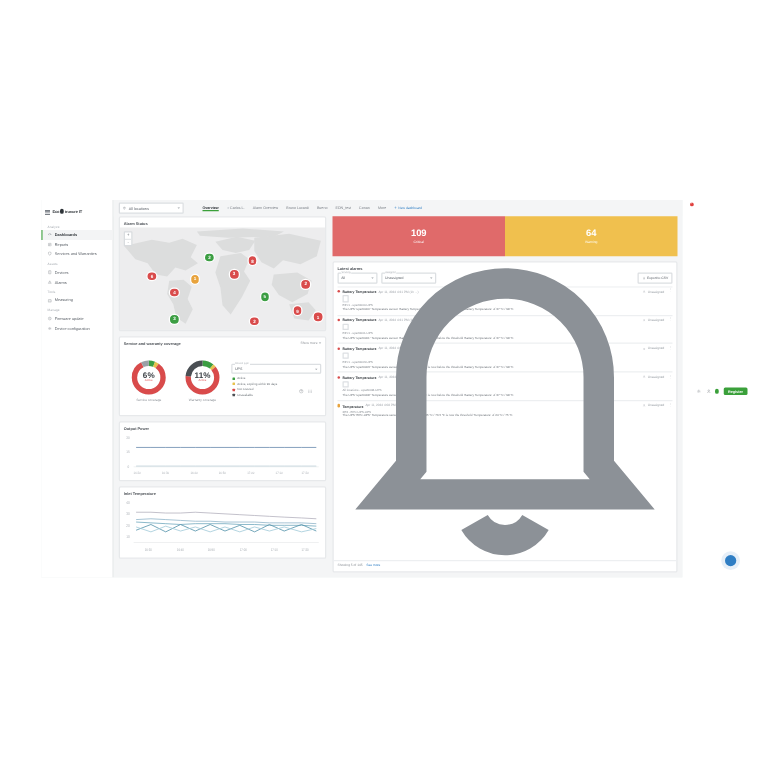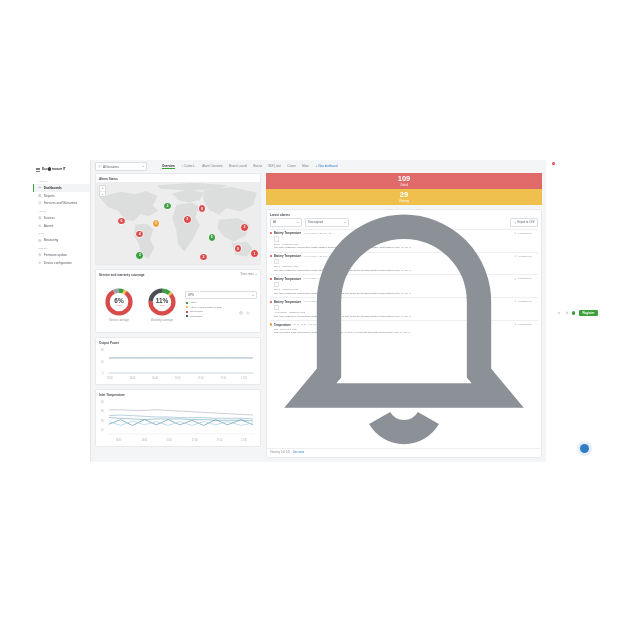--- a/index.html
+++ b/index.html
@@ -146,21 +146,21 @@
   .lg{display:flex;align-items:center;gap:1.6px;font-size:2.4px;color:#6b7177;white-space:nowrap;}
   .sw{width:2.2px;height:2.2px;border-radius:0.3px;flex:0 0 2.2px;}
 
   
   .lc-card{height:46px;display:flex;flex-direction:column;}
   .lc-card.tall{height:56px;}
   .lc-body{flex:1;position:relative;padding:0 3px 2px 3px;}
   .lc-body svg{width:100%;height:100%;display:block;}
 
   
-  .sum-row{display:flex;gap:0;height:32px;flex-direction:column;}
+  .sum-row{display:flex;gap:0;height:32px;}
   .sum {
     flex:1;display:flex;flex-direction:column;align-items:center;justify-content:center;
     color:#fff;
   }
   .sum .n{font-size:7.5px;font-weight:bold;line-height:1;}
   .sum .l{font-size:2.7px;margin-top:1px;opacity:.95;}
   .sum.crit{background:#e06a6a;}
   .sum.warn{background:#f0c04e;}
 
   .alarms-card{flex:1;display:flex;flex-direction:column;margin-top:4px;min-height:0;background:#fff;border:0.5px solid #e7e9eb;border-radius:1.5px;}
@@ -535,21 +535,21 @@
         </div>
 
         <div class="col-right">
 
           <div class="sum-row">
             <div class="sum crit">
               <div class="n">109</div>
               <div class="l">Critical</div>
             </div>
             <div class="sum warn">
-              <div class="n">29</div>
+              <div class="n">64</div>
               <div class="l">Warning</div>
             </div>
           </div>
 
           <div class="alarms-card">
             <div class="alarms-head">Latest alarms</div>
 
             <div class="alarm-filters">
               <div class="fsel">
                 <span class="mlabel">Severity</span>

